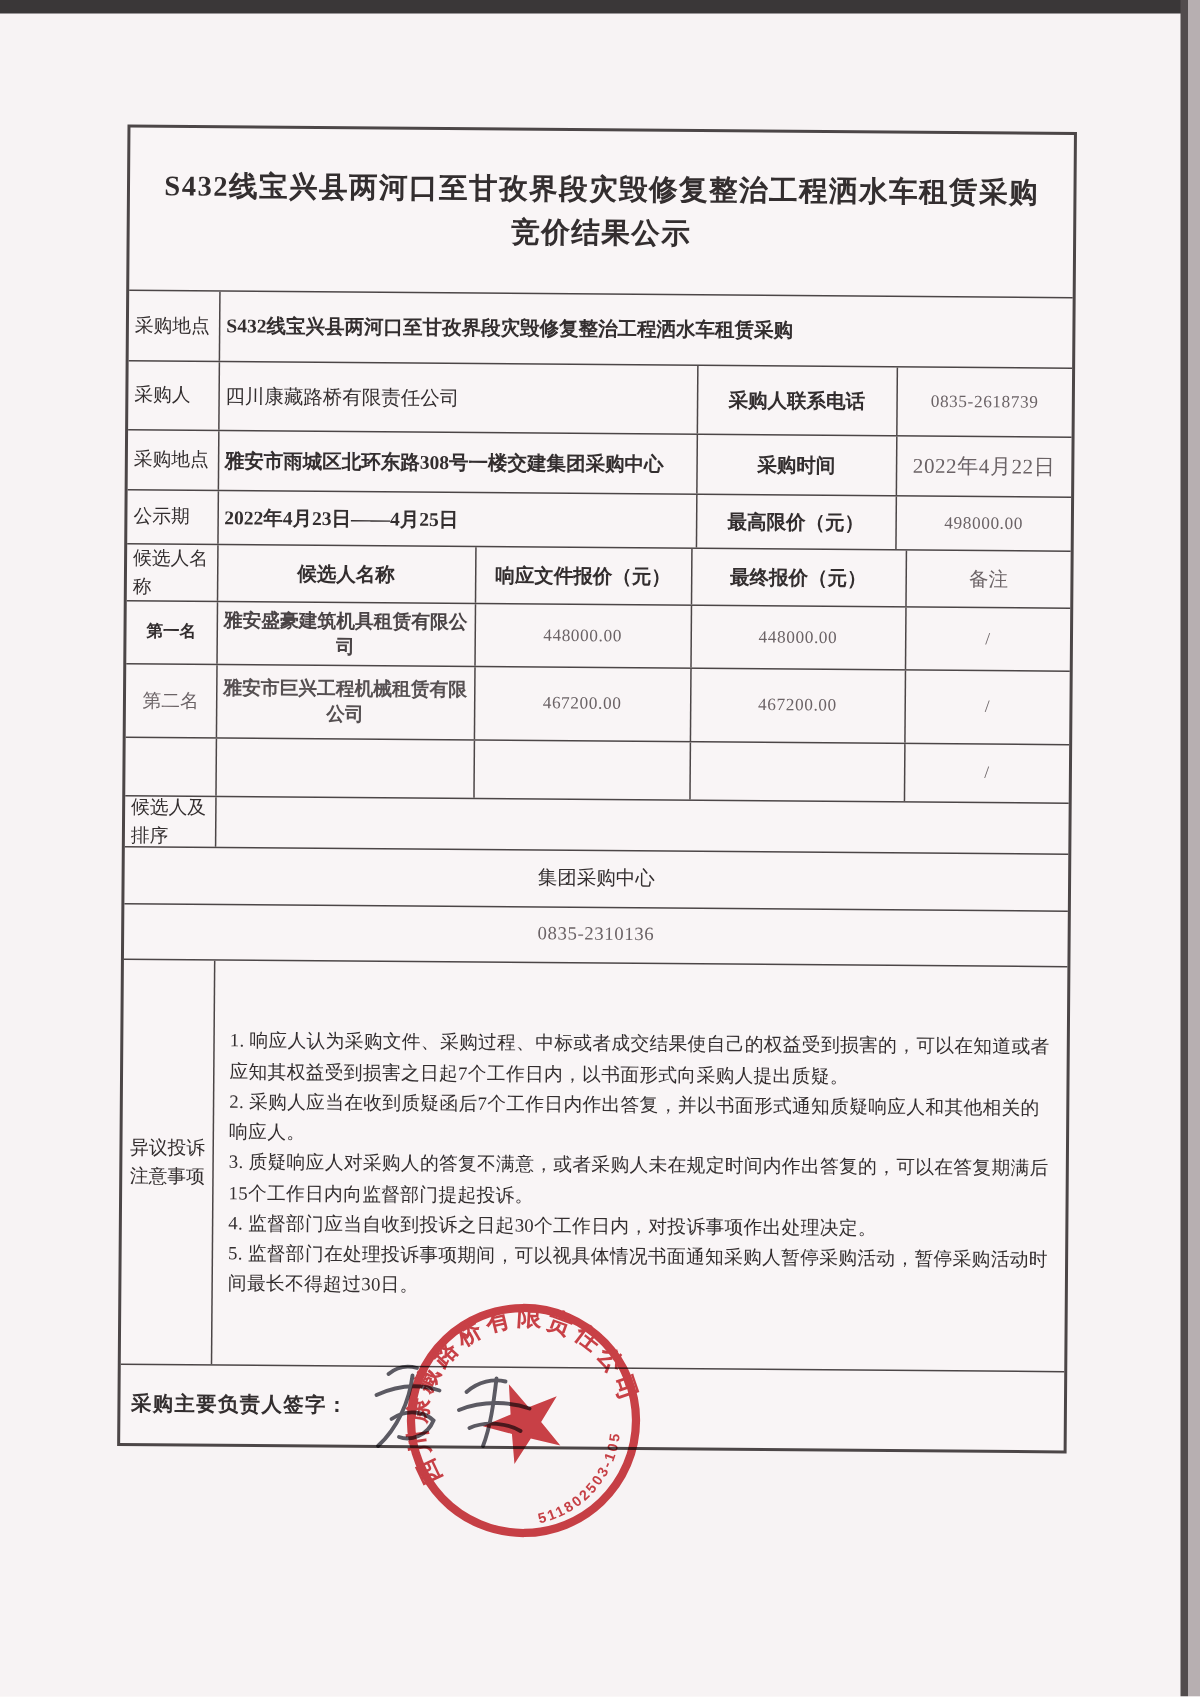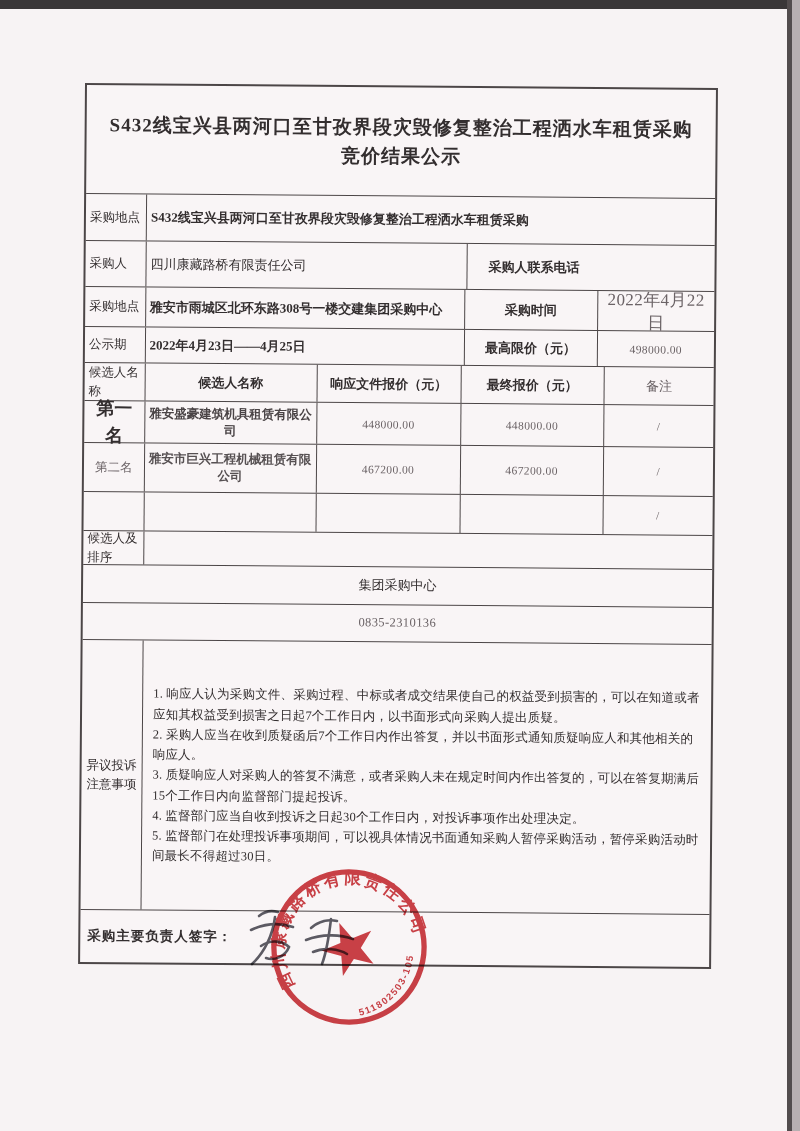--- a/index.html
+++ b/index.html
@@ -76,46 +76,47 @@
 
   <div class="tr h47">
     <div class="td lblcol">采购地点</div>
     <div class="td grow txt b">S432线宝兴县两河口至甘孜界段灾毁修复整治工程洒水车租赁采购</div>
   </div>
 
   <div class="tr h46">
     <div class="td lblcol">采购人</div>
     <div class="td w321 txt">四川康藏路桥有限责任公司</div>
     <div class="td w134 center txt b">采购人联系电话</div>
+    <div class="td w118 center val">0835-2618739</div>
   </div>
 
   <div class="tr h40">
     <div class="td lblcol">采购地点</div>
     <div class="td w321 txt b">雅安市雨城区北环东路308号一楼交建集团采购中心</div>
     <div class="td w134 center txt b">采购时间</div>
-    <div class="td w118 center val" style="font-size:17px;font-family:Liberation Serif, serif;">2022年4月22日</div>
+    <div class="td w118 center val" style="font-size:14px;font-family:Liberation Serif, serif;">2022年4月22日</div>
   </div>
 
   <div class="tr h36">
     <div class="td lblcol">公示期</div>
     <div class="td w321 txt b">2022年4月23日——4月25日</div>
     <div class="td w134 center txt b">最高限价（元）</div>
     <div class="td w118 center val">498000.00</div>
   </div>
 
   <div class="tr h38">
     <div class="td lblcol">候选人名称</div>
     <div class="td w173 center txt b">候选人名称</div>
     <div class="td w145 center txt b">响应文件报价（元）</div>
     <div class="td w144 center txt b">最终报价（元）</div>
     <div class="td w111 center txt small-gray">备注</div>
   </div>
 
   <div class="tr h42">
-    <div class="td lblcol center b" style="justify-content:center;font-size:18px;">第一名</div>
+    <div class="td lblcol center b" style="justify-content:center;font-size:11px;">第一名</div>
     <div class="td w173 center" style="font-size:12.5px;font-weight:bold;color:#4a4446;">雅安盛豪建筑机具租赁有限公司</div>
     <div class="td w145 center val">448000.00</div>
     <div class="td w144 center val">448000.00</div>
     <div class="td w111 center val">/</div>
   </div>
 
   <div class="tr h49">
     <div class="td lblcol center small-gray" style="justify-content:center;font-size:12.5px;">第二名</div>
     <div class="td w173 center" style="font-size:12.5px;font-weight:bold;color:#565052;">雅安市巨兴工程机械租赁有限公司</div>
     <div class="td w145 center val">467200.00</div>

